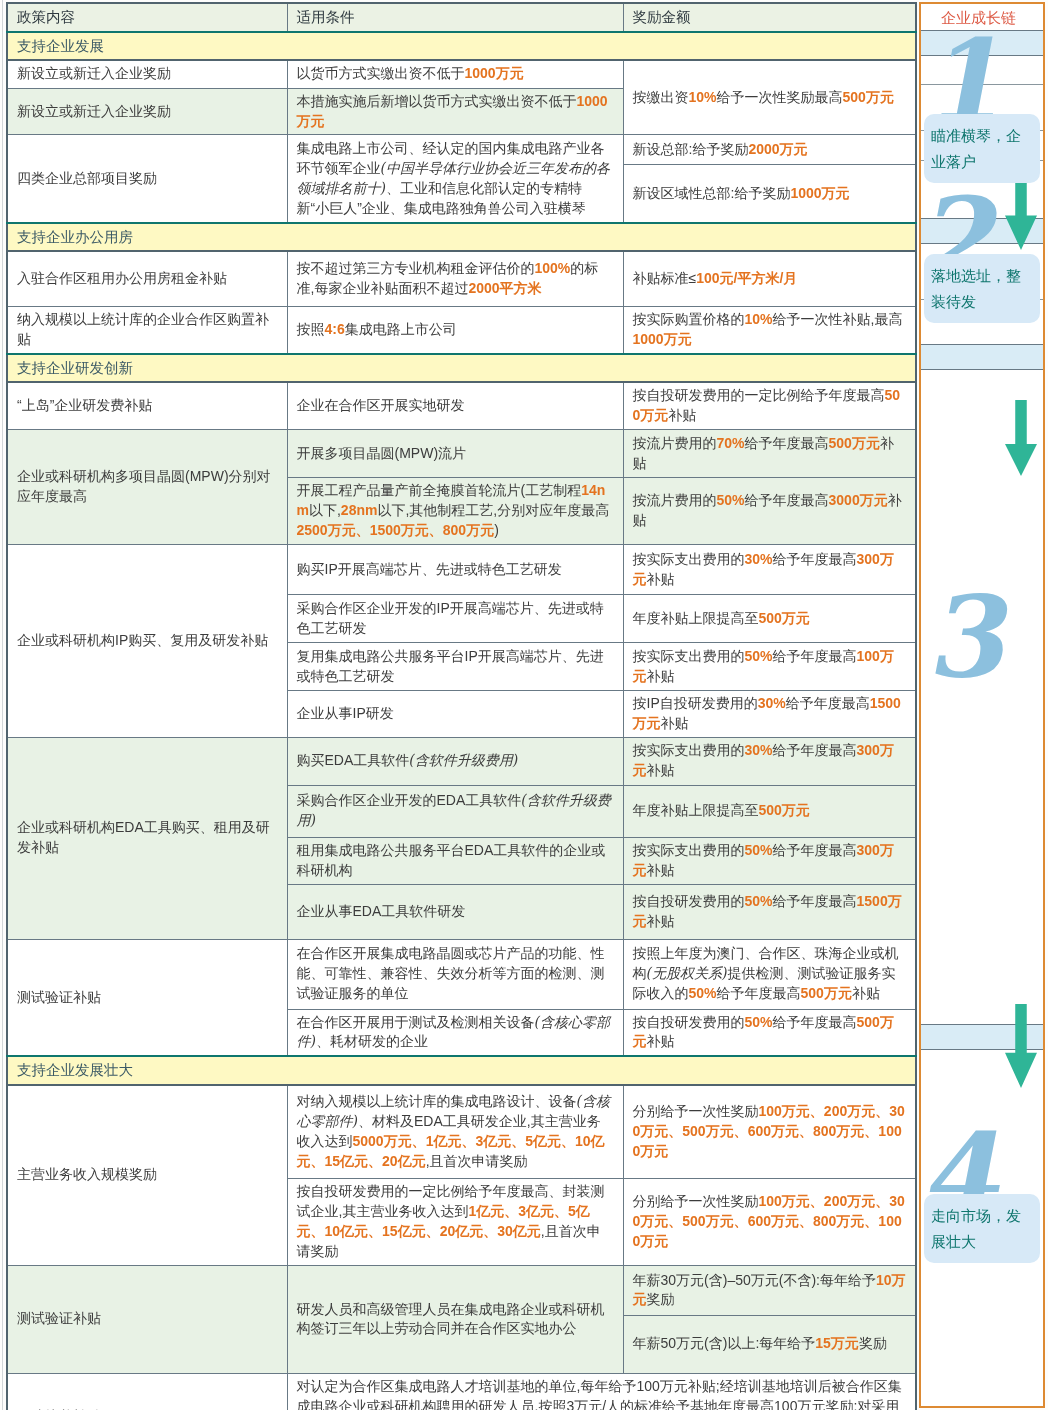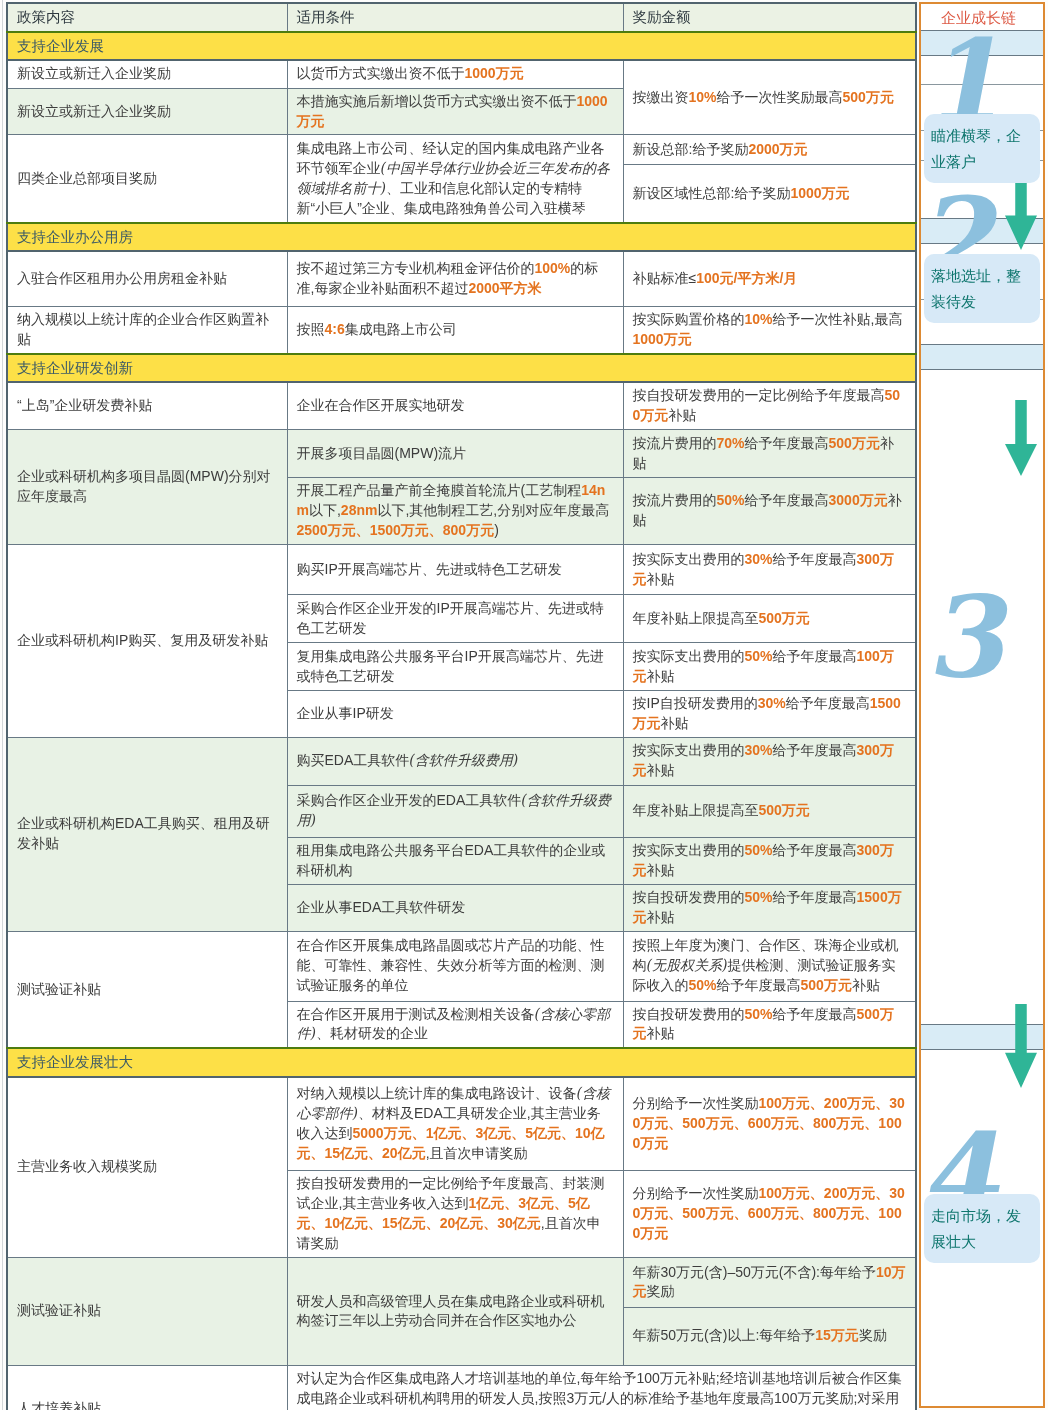--- a/index.html
+++ b/index.html
@@ -6,22 +6,22 @@
   .wrap{position:relative;width:1048px;height:1410px;background:#fdfdfc;overflow:hidden;
         font-family:"Liberation Sans","DejaVu Sans",sans-serif;color:#3c3c3c;}
   .page-edge{position:absolute;left:2px;top:0;width:1px;height:100%;background:#d3d7d9;}
 
   
   table.policy{position:absolute;left:6px;top:2px;width:909px;border-collapse:collapse;
         table-layout:fixed;border:2px solid #51646e;background:#fff;}
   td,th{border:1px solid #687985;padding:3px 9px;font-size:14px;line-height:1.42;
         vertical-align:middle;text-align:left;font-weight:normal;word-break:break-all;}
   th{background:#ebf2e4;color:#2f3a40;font-size:14.5px;}
-  tr.band td{background:#fde047;color:#3c5a66;font-size:14.5px;
-        border-top:2px solid #4d7c0f;border-bottom:2px solid #51646e;}
+  tr.band td{background:#fef9c3;color:#3c5a66;font-size:14.5px;
+        border-top:2px solid #0f766e;border-bottom:2px solid #51646e;}
   tr.w{background:#ffffff;}
   tr.g{background:#e8f2e5;}
   .hl{color:#e4731f;font-weight:bold;}
   .kai{font-style:italic;font-family:"DejaVu Serif","Liberation Serif",serif;}
 
   
   .sidebar{position:absolute;left:919px;top:2px;width:122px;height:1402px;
         border:2px solid #dd8a33;background:#fff;}
   .sb-title{position:absolute;top:5px;left:20px;color:#dd5a45;font-size:15px;white-space:nowrap;}
   .strip{position:absolute;left:0;width:100%;height:26px;background:#d9ecf6;
@@ -135,21 +135,21 @@
       <td><span>按实际支出费用的</span><span class="hl">30%</span><span>给予年度最高</span><span class="hl">300万元</span><span>补贴</span></td>
     </tr>
     <tr class="g" style="height:52px">
       <td><span>采购合作区企业开发的EDA工具软件</span><span class="kai">(含软件升级费用)</span></td>
       <td><span>年度补贴上限提高至</span><span class="hl">500万元</span></td>
     </tr>
     <tr class="g" style="height:43px">
       <td><span>租用集成电路公共服务平台EDA工具软件的企业或科研机构</span></td>
       <td><span>按实际支出费用的</span><span class="hl">50%</span><span>给予年度最高</span><span class="hl">300万元</span><span>补贴</span></td>
     </tr>
-    <tr class="g" style="height:47px">
+    <tr class="g" style="height:55px">
       <td><span>企业从事EDA工具软件研发</span></td>
       <td><span>按自投研发费用的</span><span class="hl">50%</span><span>给予年度最高</span><span class="hl">1500万元</span><span>补贴</span></td>
     </tr>
 
     <tr class="w" style="height:70px">
       <td rowspan="2">测试验证补贴</td>
       <td><span>在合作区开展集成电路晶圆或芯片产品的功能、性能、可靠性、兼容性、失效分析等方面的检测、测试验证服务的单位</span></td>
       <td><span>按照上年度为澳门、合作区、珠海企业或机构</span><span class="kai">(无股权关系)</span><span>提供检测、测试验证服务实际收入的</span><span class="hl">50%</span><span>给予年度最高</span><span class="hl">500万元</span><span>补贴</span></td>
     </tr>
     <tr class="w" style="height:46px">

